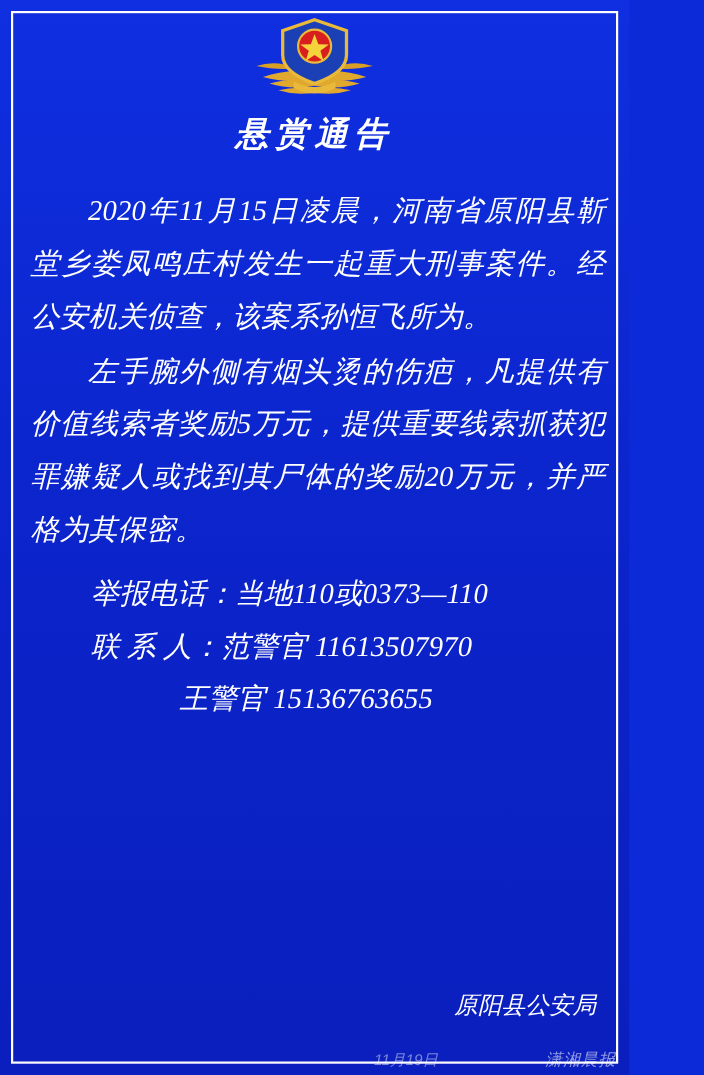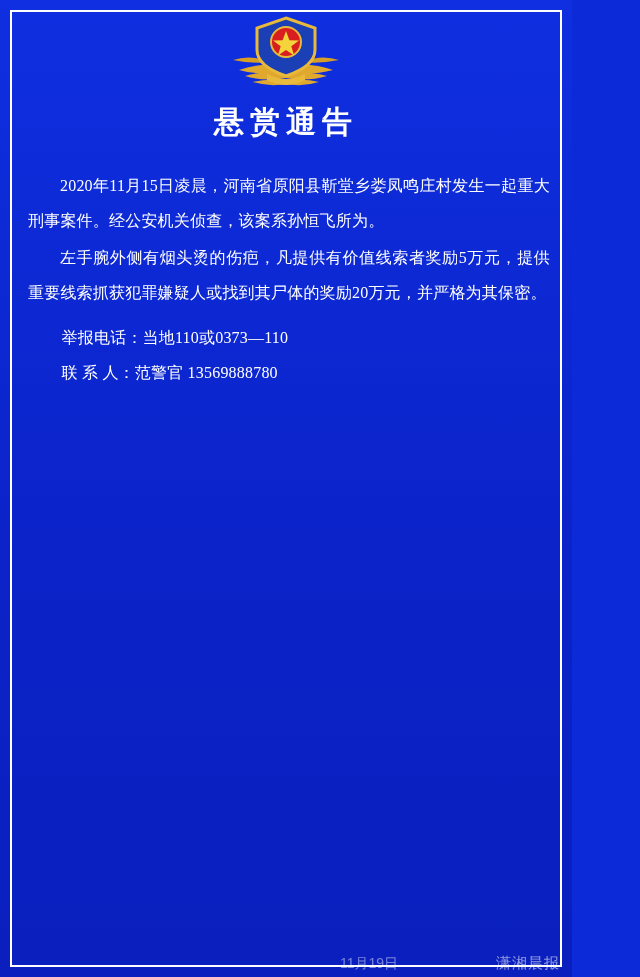--- a/index.html
+++ b/index.html
@@ -13,20 +13,21 @@
     overflow: hidden;
     font-family: "Liberation Serif", "DejaVu Serif", serif;
   }
   .poster {
     position: relative;
     width: 572px;
     height: 977px;
     background: linear-gradient(180deg, #0f2fe0 0%, #0b23c9 55%, #0a1fbd 100%);
     box-sizing: border-box;
     overflow: hidden;
+    font-style: italic;
   }
   
   .frame {
     position: absolute;
     left: 10px;
     top: 10px;
     right: 10px;
     bottom: 10px;
     border: 2px solid #ffffff;
     box-sizing: border-box;
@@ -56,22 +57,22 @@
     letter-spacing: 6px;
     font-family: "Liberation Serif", "DejaVu Serif", serif;
   }
 
   .body-text {
     position: absolute;
     left: 28px;
     right: 22px;
     top: 168px;
     color: #ffffff;
-    font-size: 16px;
-    line-height: 35px;
+    font-size: 26px;
+    line-height: 48px;
     letter-spacing: 0.2px;
     text-align: justify;
     font-family: "Liberation Serif", "DejaVu Serif", serif;
   }
   .para {
     margin: 0 0 2px 0;
     text-indent: 2em;
   }
   .contact-block {
     margin-top: 10px;
@@ -146,23 +147,25 @@
   </div>
 
   <div class="title">悬赏通告</div>
 
   <div class="body-text">
     <p class="para">2020年11月15日凌晨，河南省原阳县靳堂乡娄凤鸣庄村发生一起重大刑事案件。经公安机关侦查，该案系孙恒飞所为。</p>
     <p class="para">左手腕外侧有烟头烫的伤疤，凡提供有价值线索者奖励5万元，提供重要线索抓获犯罪嫌疑人或找到其尸体的奖励20万元，并严格为其保密。</p>
 
     <div class="contact-block">
       <p class="contact-line"><span>举报电话：</span><span>当地110或0373—110</span></p>
-      <p class="contact-line"><span>联 系 人：</span><span>范警官 13569888780</span></p>
+      <p class="contact-line"><span>联 系 人：</span><span>范警官 11613507970</span></p>
+      <p class="contact-line indent2"><span>王警官 15136763655</span></p>
     </div>
   </div>
 
   <div class="sign">
+    <div>原阳县公安局</div>
   </div>
 
   <div class="watermark-left">11月19日</div>
   <div class="watermark">潇湘晨报</div>
 
 </div>
 
 </body></html>

